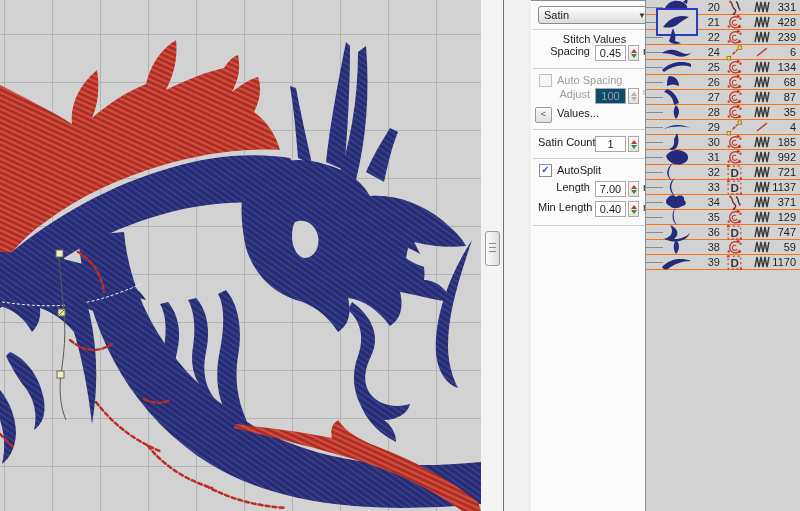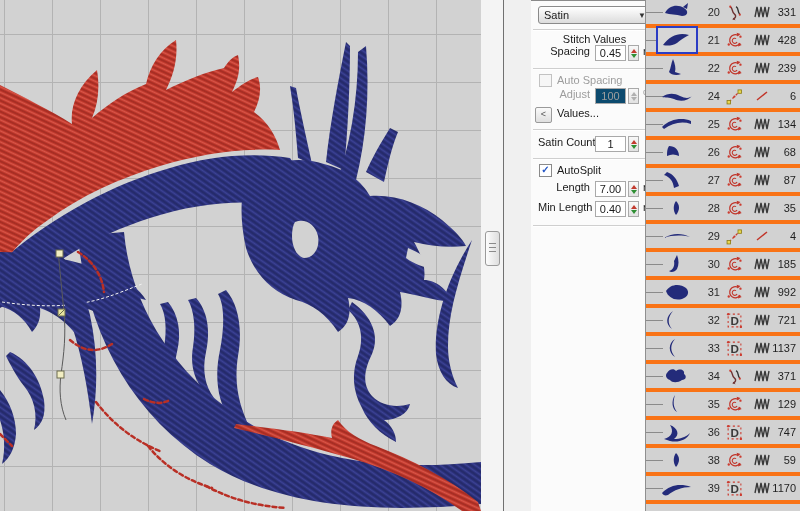--- a/index.html
+++ b/index.html
@@ -51,21 +51,21 @@
   .cb.dis{border-color:#c2c2c2;background:#f6f6f6;}
   .dis-t{color:#9d9d9d;}
   .vbtn{width:15px;height:14px;border:1px solid #9a9a9a;border-radius:2px;
         background:linear-gradient(#fafafa,#dfdfdf);font-size:9px;color:#555;
         text-align:center;line-height:13px;margin-right:5px;}
   .gray-box{color:#9d9d9d;background:#0c4a6e;}
 
   
   #objlist{position:absolute;left:645px;top:0;width:155px;height:511px;background:#d2d2d2;
     border-left:1px solid #8f8f8f;box-sizing:border-box;}
-  .orow{position:relative;height:28px;border-bottom:4px solid #f97316;
+  .orow{position:relative;height:15px;border-bottom:1px solid #f97316;
         display:flex;align-items:center;box-sizing:border-box;}
   .connector{position:absolute;left:0;width:17px;height:1px;background:#8a8a8a;top:50%;}
   .thumbwrap{position:absolute;left:12px;width:38px;height:24px;display:flex;
              align-items:center;justify-content:center;}
   .orow.sel .thumbwrap{outline:2px solid #2b3cc4;outline-offset:0;background:#d7d7d7;}
   .onum{position:absolute;left:52px;width:22px;text-align:right;color:#2b2b2b;}
   .otype{position:absolute;left:80px;width:18px;height:16px;}
   .ohatch{position:absolute;left:106px;width:20px;height:14px;}
   .ocount{position:absolute;right:4px;width:34px;text-align:right;color:#1f1f1f;}
 </style>

